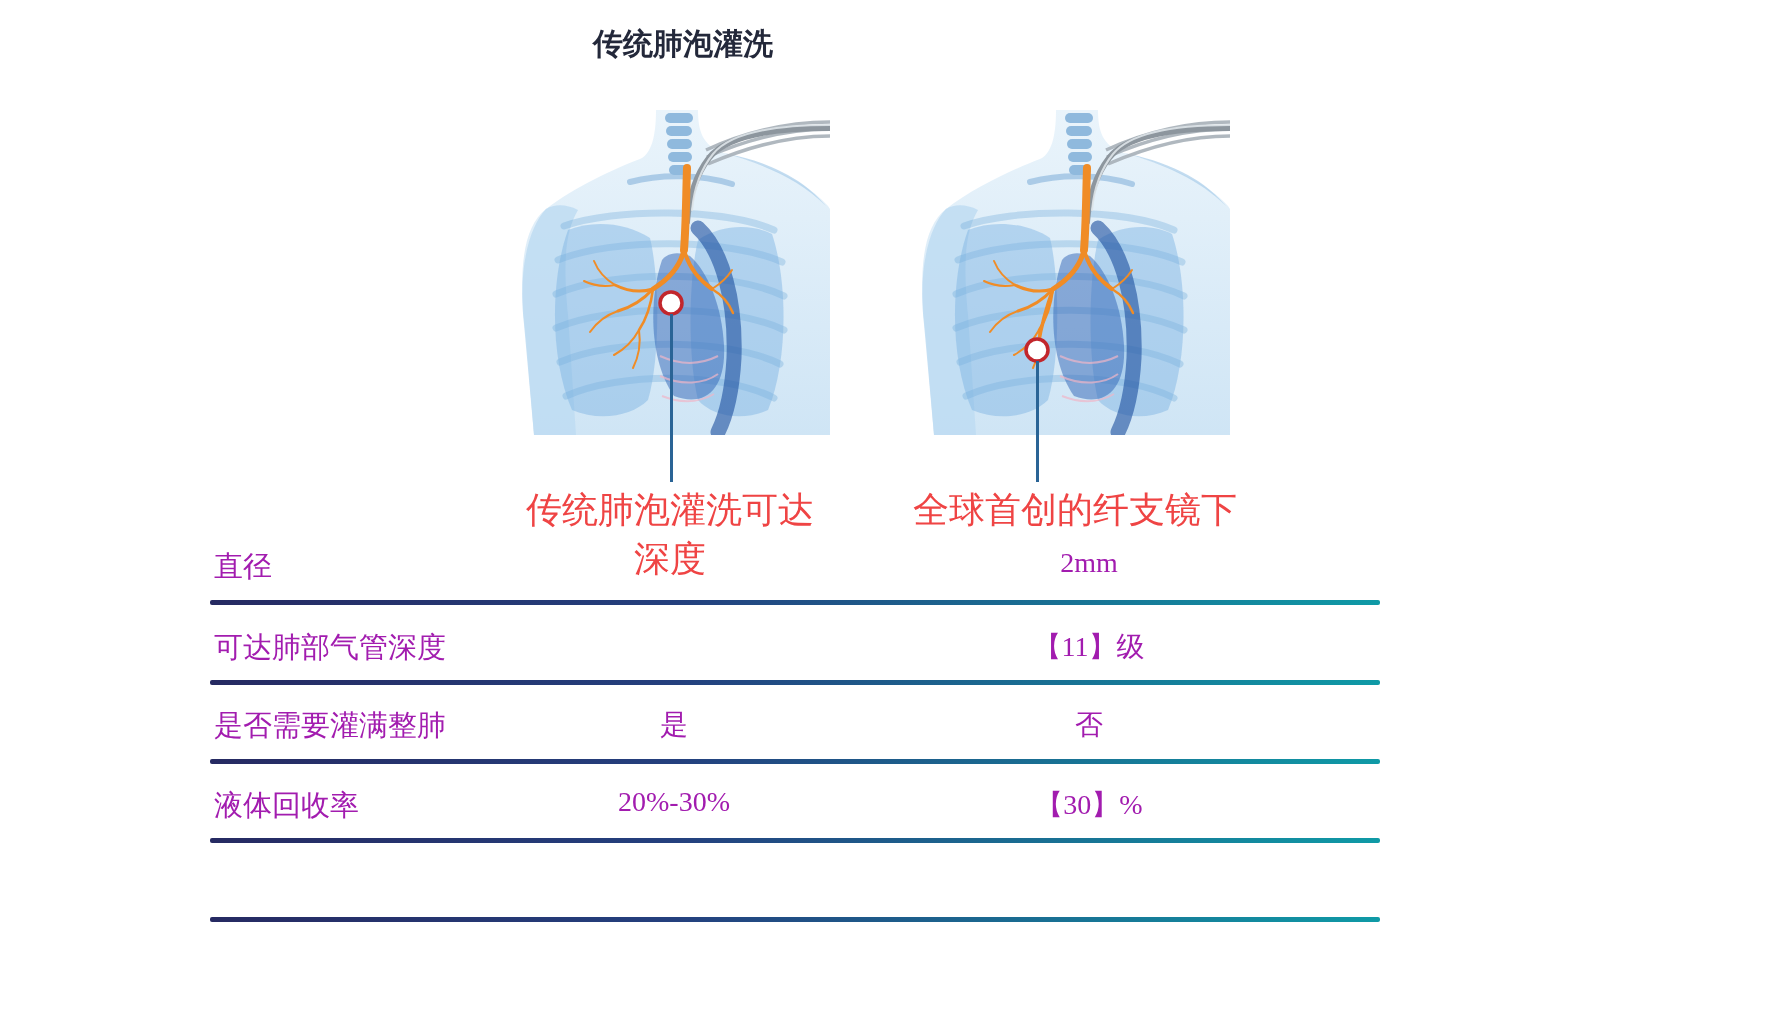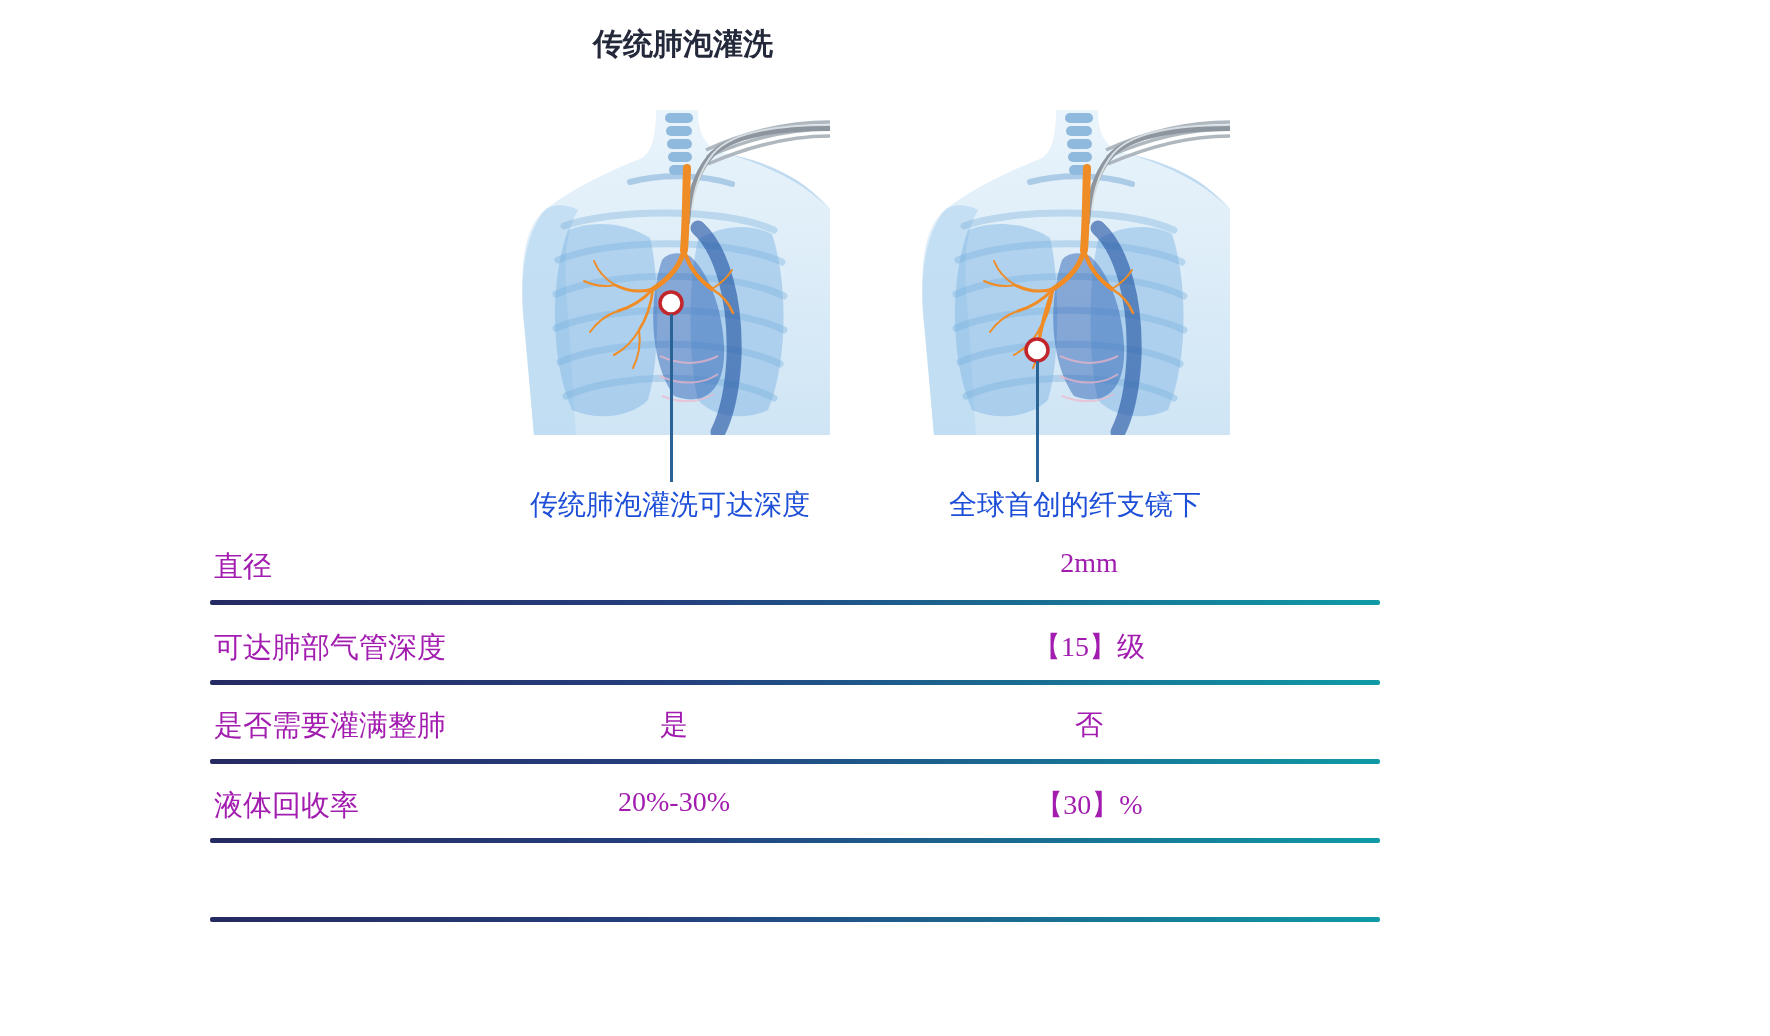--- a/index.html
+++ b/index.html
@@ -30,22 +30,22 @@
   }
   .fig-left  { left: 510px; top: 110px; }
   .fig-right { left: 910px; top: 110px; }
   .pointer {
     position: absolute;
     width: 3px;
     background: var(--pointer-line, #2a6496);
   }
   .caption {
     position: absolute;
-    font-size: 28px;
-    color: #1d4ed8;
+    font-size: 36px;
+    color: #ef4444;
     text-align: center;
   }
   .trow {
     position: absolute;
     left: 4px;
     width: 100%;
     height: 40px;
     color: #a21caf;
     padding-left: 8px;
   }
@@ -160,21 +160,21 @@
   <div class="caption" style="left:905px; top:486px; width:340px">全球首创的纤支镜下</div>
 
   <div class="trow" style="top:547px">
     <span class="tlabel">直径</span>
     <span class="tval c2">2mm</span>
   </div>
   <div class="divider" style="top:600px"></div>
 
   <div class="trow" style="top:628px">
     <span class="tlabel">可达肺部气管深度</span>
-    <span class="tval c2">【15】级</span>
+    <span class="tval c2">【11】级</span>
   </div>
   <div class="divider" style="top:680px"></div>
 
   <div class="trow" style="top:706px">
     <span class="tlabel">是否需要灌满整肺</span>
     <span class="tval c1">是</span>
     <span class="tval c2">否</span>
   </div>
   <div class="divider" style="top:759px"></div>
 

